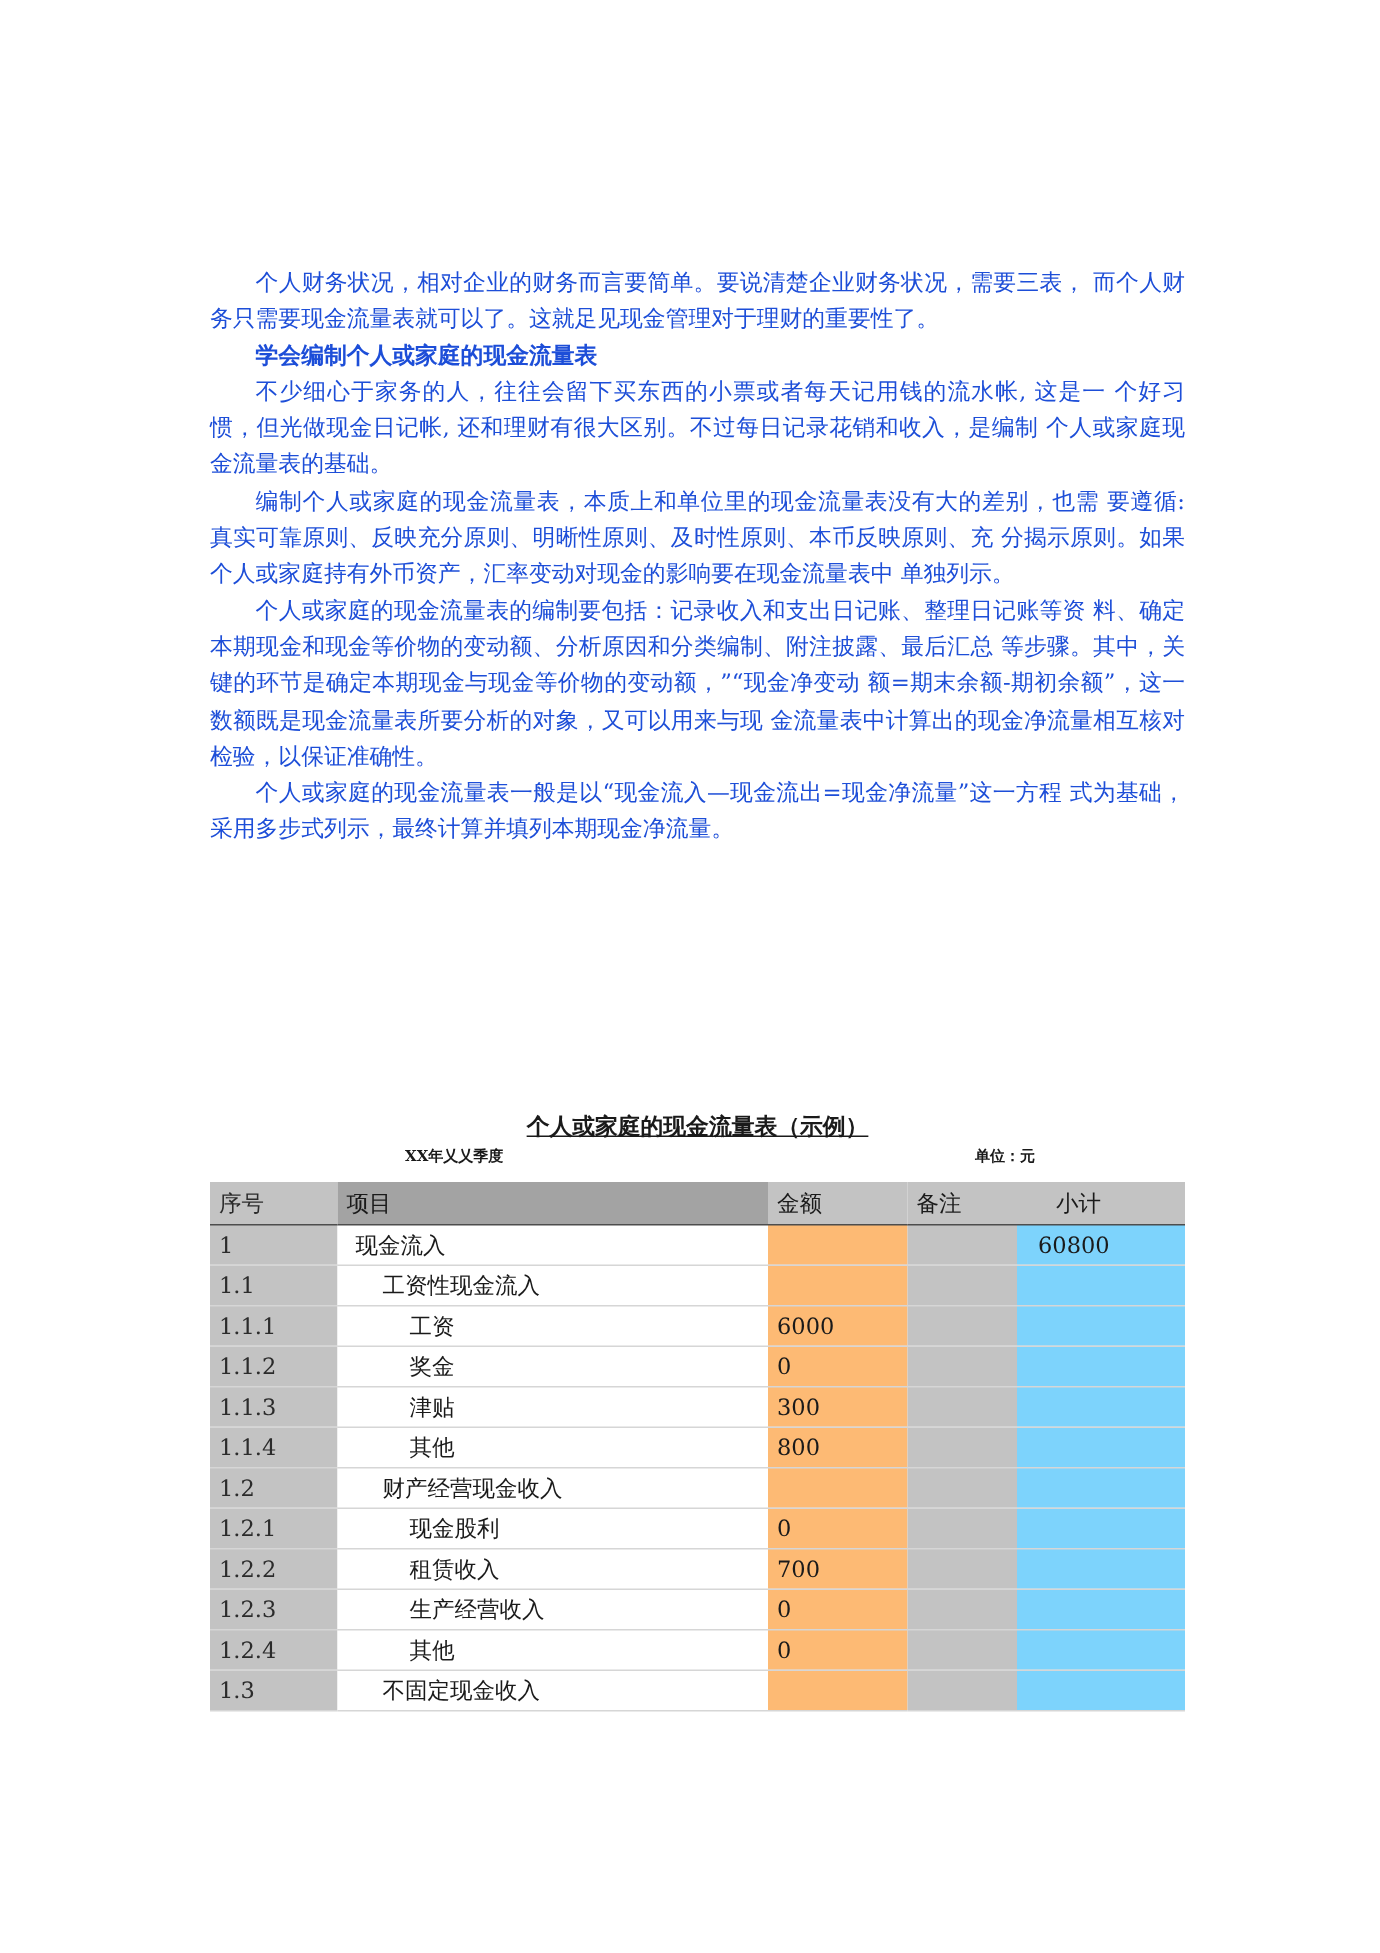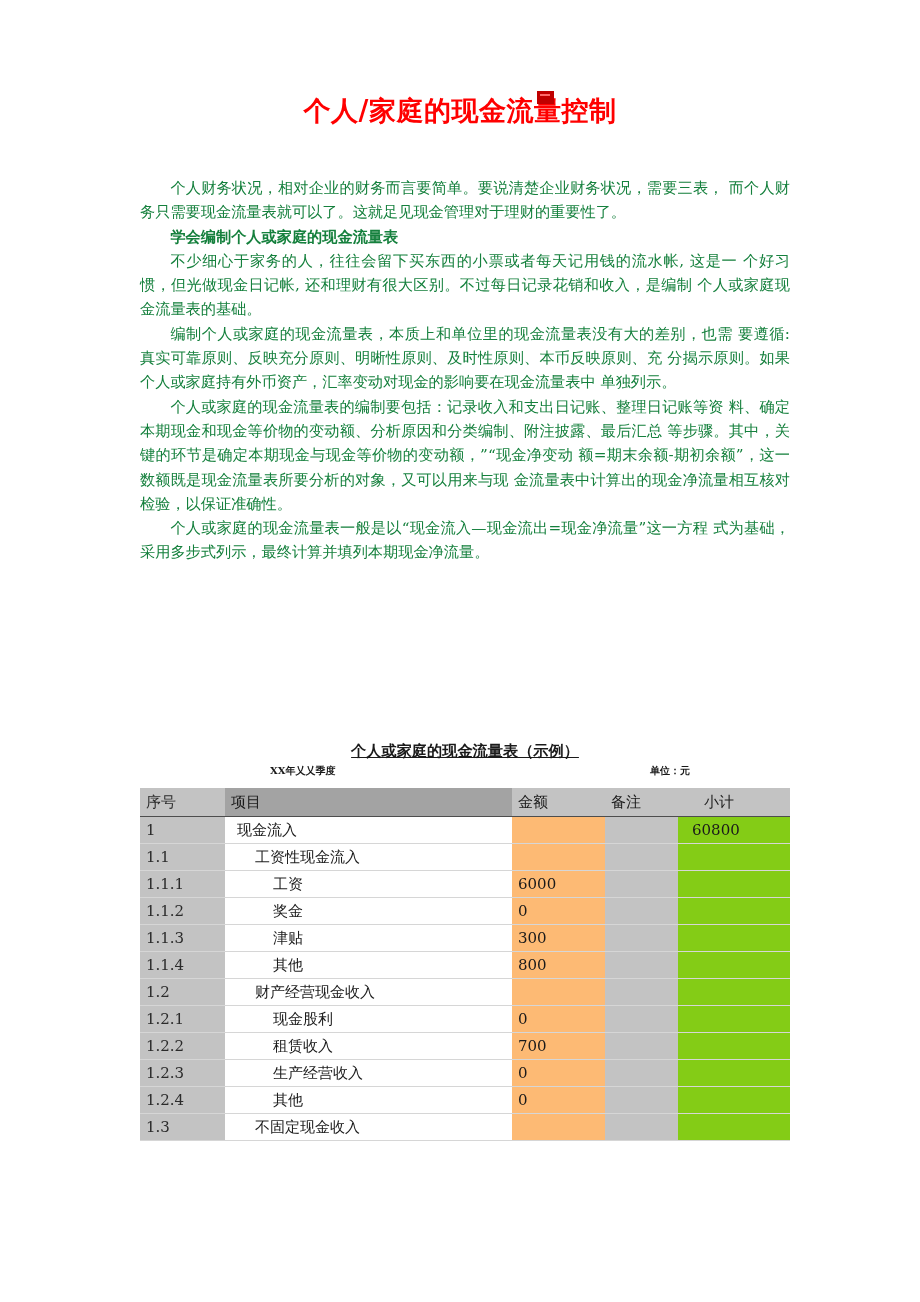--- a/index.html
+++ b/index.html
@@ -66,21 +66,21 @@
   
   .body-block {
     position: absolute;
     left: 140px;
     top: 176px;
     width: 650px;
     font-size: 15.2px;
     line-height: 24.3px;
     text-align: justify;
     text-justify: inter-ideograph;
-    color: #15803d;
+    color: #1d4ed8;
   }
   .body-block p {
     margin: 0;
     text-indent: 2em;
     text-align: justify;
   }
   .body-block p.sub-head {
     text-indent: 2em;
     font-weight: bold;
   }
@@ -140,21 +140,21 @@
   }
   .cf-table tr.head-row td {
     border-bottom: 1.6px solid #4d4d4d;
     height: 28px;
   }
   
   .col-no    { width: 85px;  background: #c3c3c3; color: #2b2b2b; }
   .col-item  { width: 287px; background: #ffffff; }
   .col-amt   { width: 93px;  background: #fdba74; }
   .col-note  { width: 73px;  background: #c3c3c3; }
-  .col-sub   { width: 112px; background: #84cc16; }
+  .col-sub   { width: 112px; background: #7dd3fc; }
 
   .cf-table tr.head-row .col-no,
   .cf-table tr.head-row .col-amt,
   .cf-table tr.head-row .col-note,
   .cf-table tr.head-row .col-sub { background: #c3c3c3; }
   .cf-table tr.head-row .col-item { background: #a3a3a3; }
 
   .cf-table .col-sub { padding-left: 14px; }
   .cf-table tr.head-row .col-sub { padding-left: 26px; }
 
@@ -162,23 +162,20 @@
   .lvl-2 { font-weight: bold; padding-left: 30px !important; }
   .lvl-3 { font-weight: bold; padding-left: 48px !important; }
 
   .num-cell { color: #1a1a1a; }
 </style>
 </head>
 <body>
 
 <div class="page">
 
-  <div class="doc-title">
-    <span>个人/家庭的现金流</span><span class="title-artifact"><span>量</span></span><span>控制</span>
-  </div>
 
   <div class="body-block">
     <p>个人财务状况，相对企业的财务而言要简单。要说清楚企业财务状况，需要三表， 而个人财务只需要现金流量表就可以了。这就足见现金管理对于理财的重要性了。</p>
     <p class="sub-head">学会编制个人或家庭的现金流量表</p>
     <p>不少细心于家务的人，往往会留下买东西的小票或者每天记用钱的流水帐, 这是一 个好习惯，但光做现金日记帐, 还和理财有很大区别。不过每日记录花销和收入，是编制 个人或家庭现金流量表的基础。</p>
     <p>编制个人或家庭的现金流量表，本质上和单位里的现金流量表没有大的差别，也需 要遵循: 真实可靠原则、反映充分原则、明晰性原则、及时性原则、本币反映原则、充 分揭示原则。如果个人或家庭持有外币资产，汇率变动对现金的影响要在现金流量表中 单独列示。</p>
     <p>个人或家庭的现金流量表的编制要包括：记录收入和支出日记账、整理日记账等资 料、确定本期现金和现金等价物的变动额、分析原因和分类编制、附注披露、最后汇总 等步骤。其中，关键的环节是确定本期现金与现金等价物的变动额，”“现金净变动 额=期末余额-期初余额”，这一数额既是现金流量表所要分析的对象，又可以用来与现 金流量表中计算出的现金净流量相互核对检验，以保证准确性。</p>
     <p>个人或家庭的现金流量表一般是以“现金流入—现金流出=现金净流量”这一方程 式为基础，采用多步式列示，最终计算并填列本期现金净流量。</p>
   </div>
 

